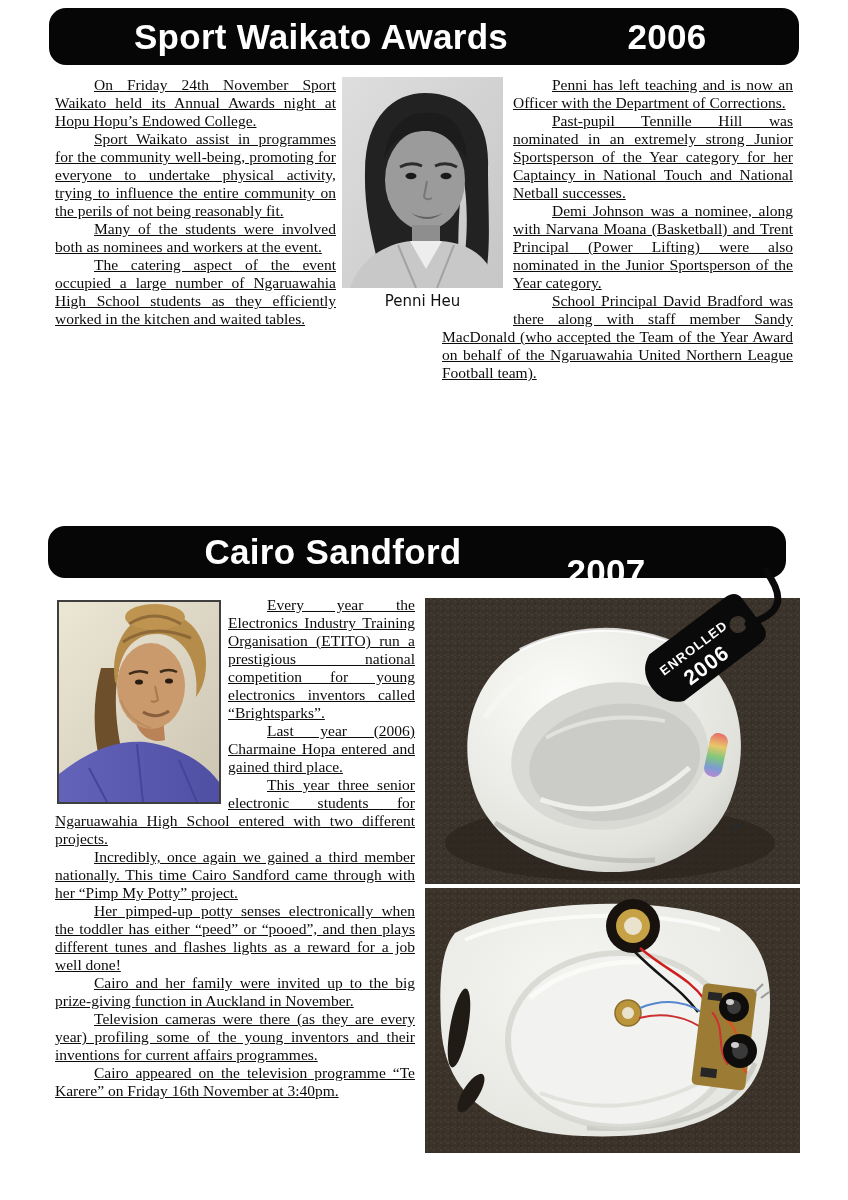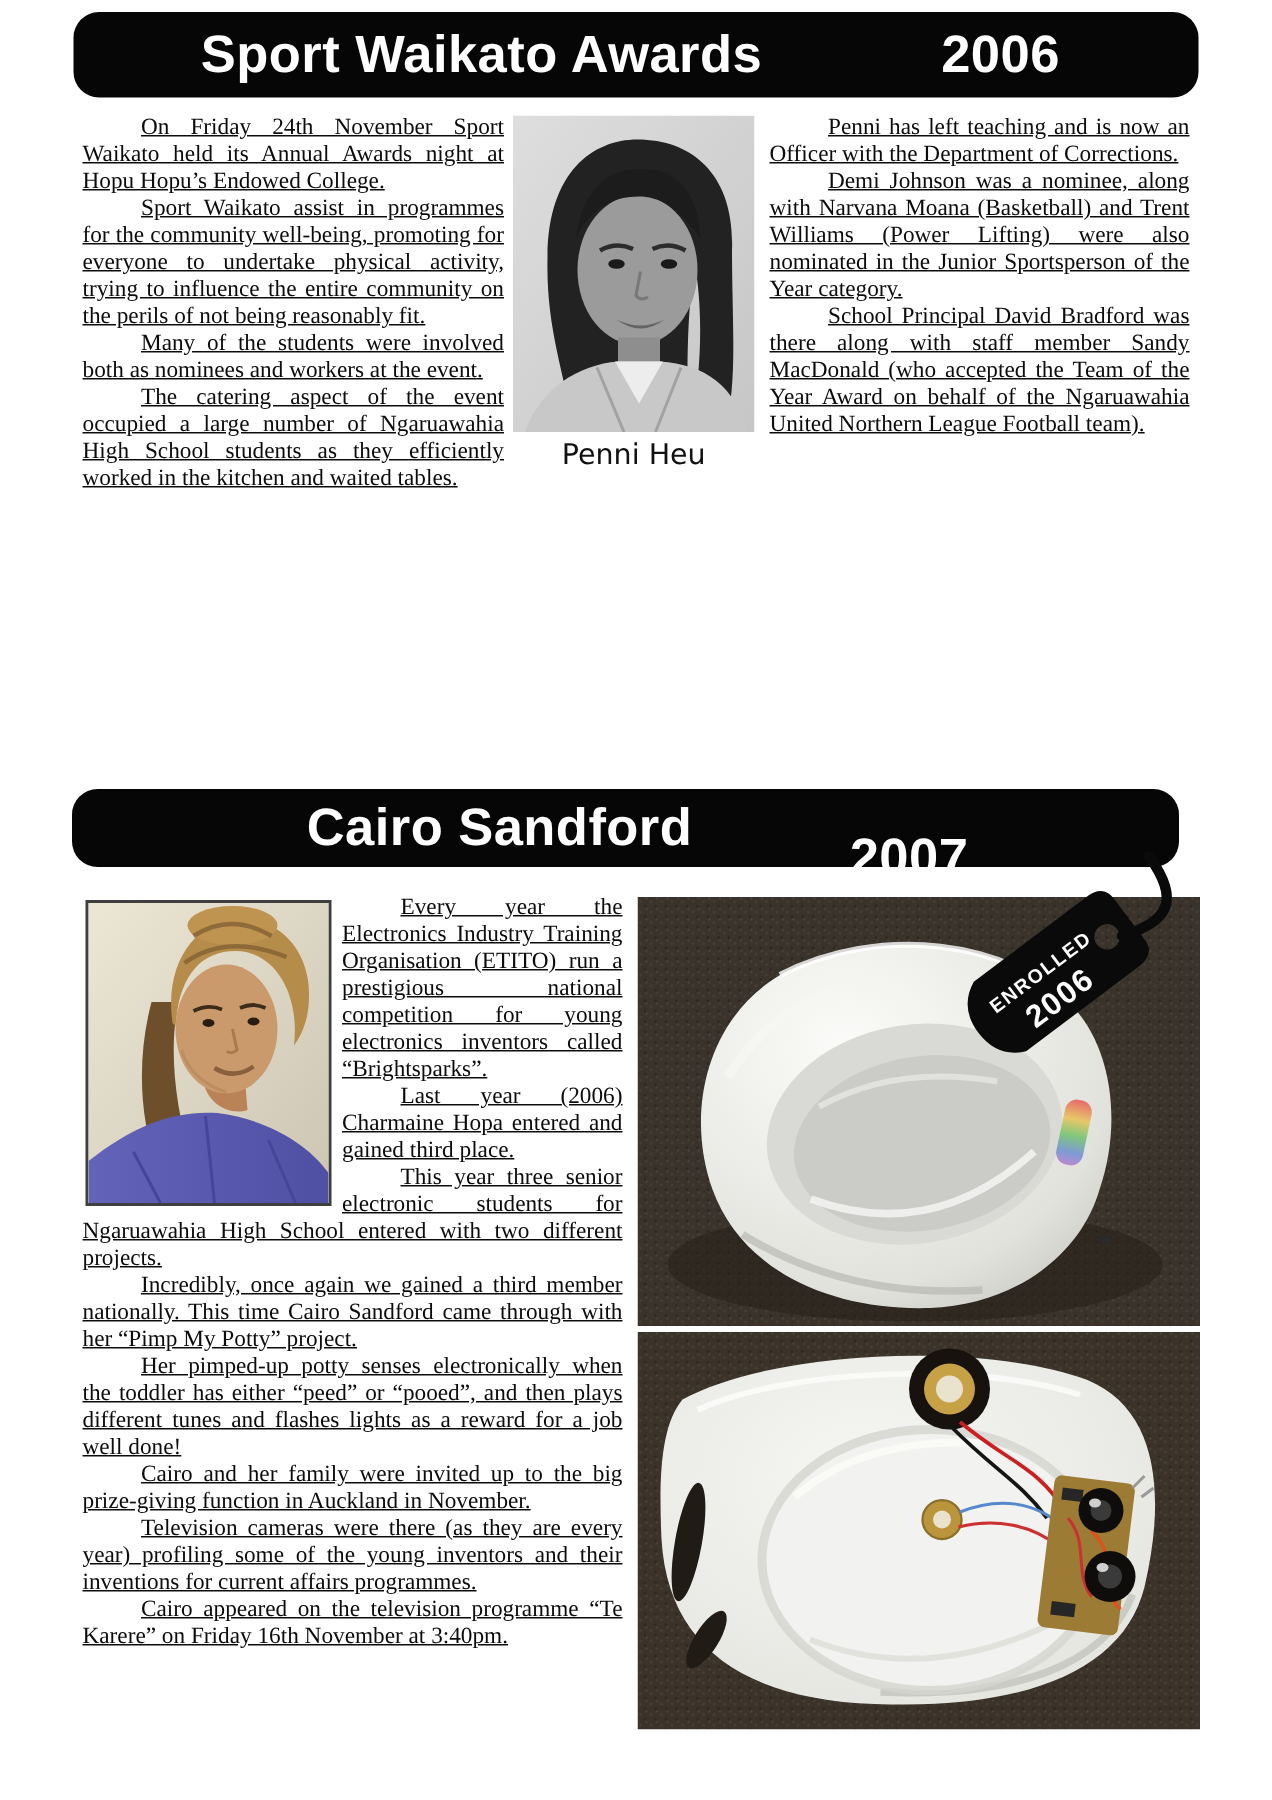--- a/index.html
+++ b/index.html
@@ -32,21 +32,21 @@
   #col1-right { left:442px; top:76px;  width:351px; }
   #col2-left  { left:55px;  top:596px; width:360px; }
   .spacer-r { float:right; width:76px;  height:234px; }
   .spacer-l { float:left;  width:71px;  height:252px; }
   .spacer-photo { float:left; width:173px; height:200px; }
 
   .photo { position:absolute; }
   #photo-penni { left:342px; top:77px; width:161px; }
   #photo-penni .caption {
     text-align:center; font-family:"DejaVu Sans","Liberation Sans",sans-serif;
-    font-size:19px; color:#111; margin-top:4px;
+    font-size:15px; color:#111; margin-top:4px;
   }
   #photo-cairo { left:57px; top:600px; width:160px; height:200px; border:2px solid #3f3f3f; }
   #photo-potty-top    { left:425px; top:598px; width:375px; height:286px; }
   #photo-potty-bottom { left:425px; top:888px; width:375px; height:265px; }
   #tag-overlay { position:absolute; left:600px; top:553px; width:235px; height:170px; z-index:5; }
   svg { display:block; }
 </style>
 </head>
 <body>
 
@@ -61,21 +61,22 @@
     <div class="spacer-r"></div>
     <p>On Friday 24th November Sport Waikato held its Annual Awards night at Hopu Hopu’s Endowed College.</p>
     <p>Sport Waikato assist in programmes for the community well-being, promoting for everyone to undertake physical activity, trying to influence the entire community on the perils of not being reasonably fit.</p>
     <p>Many of the students were involved both as nominees and workers at the event.</p>
     <p>The catering aspect of the event occupied a large number of Ngaruawahia High School students as they efficiently worked in the kitchen and waited tables.</p>
   </div>
 
   <div class="body-col" id="col1-right">
     <div class="spacer-l"></div>
     <p>Penni has left teaching and is now an Officer with the Department of Corrections.</p>
-    <p>Demi Johnson was a nominee, along with Narvana Moana (Basketball) and Trent Williams (Power Lifting) were also nominated in the Junior Sportsperson of the Year category.</p>
+    <p>Past-pupil Tennille Hill was nominated in an extremely strong Junior Sportsperson of the Year category for her Captaincy in National Touch and National Netball successes.</p>
+    <p>Demi Johnson was a nominee, along with Narvana Moana (Basketball) and Trent Principal (Power Lifting) were also nominated in the Junior Sportsperson of the Year category.</p>
     <p>School Principal David Bradford was there along with staff member Sandy MacDonald (who accepted the Team of the Year Award on behalf of the Ngaruawahia United Northern League Football team).</p>
   </div>
 
   <figure class="photo" id="photo-penni" style="margin:0">
     <svg width="161" height="211" viewBox="0 0 161 211">
       <defs>
         <linearGradient id="pg-bg" x1="0" y1="0" x2="1" y2="1">
           <stop offset="0" stop-color="#dedede"></stop>
             <stop offset="1" stop-color="#c6c6c6"></stop>
         </linearGradient>

